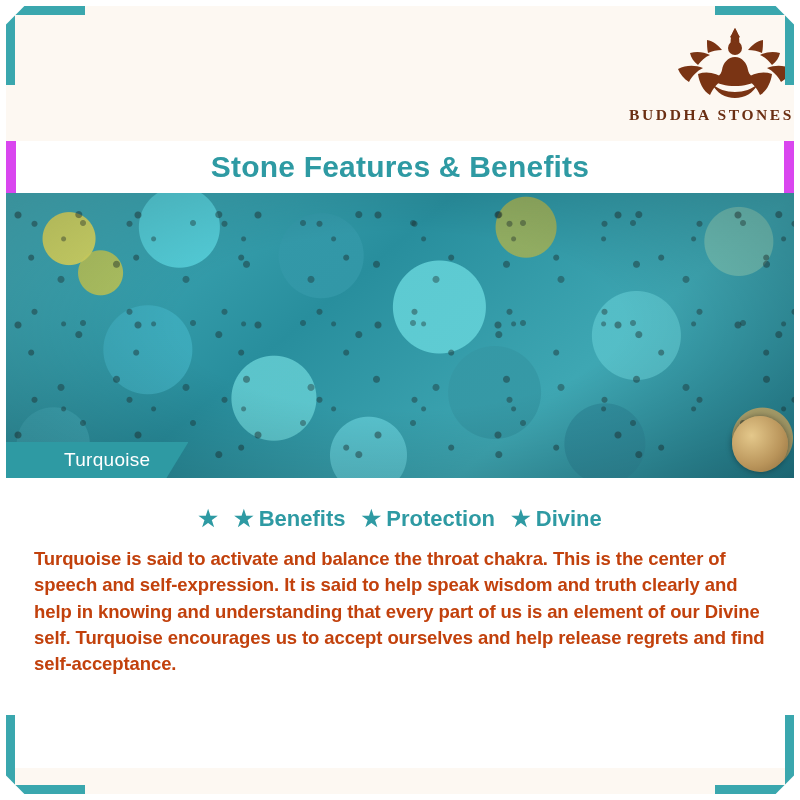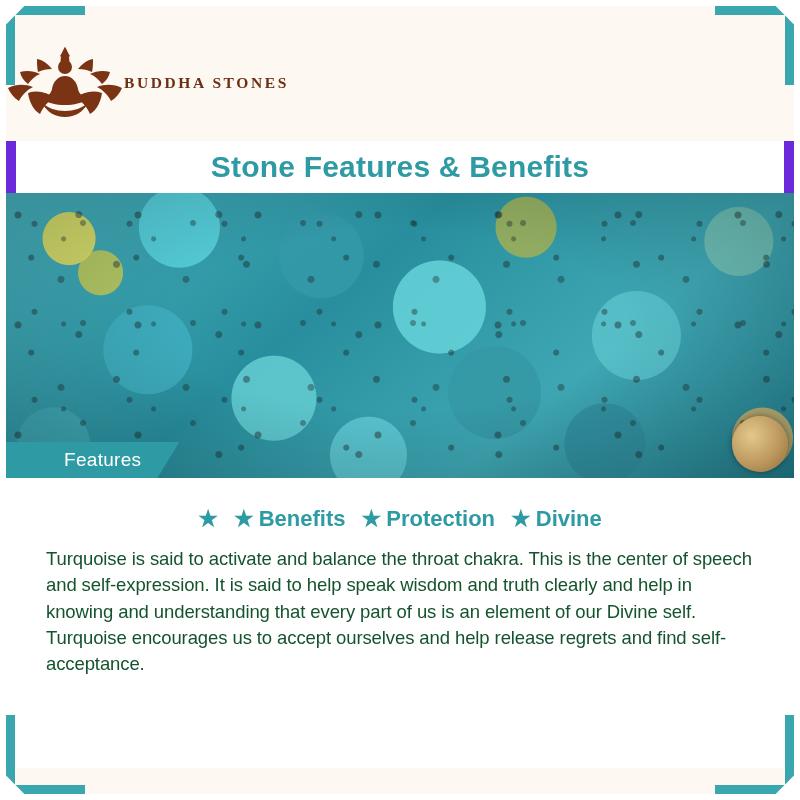--- a/index.html
+++ b/index.html
@@ -69,22 +69,22 @@
     bottom: 6px;
     background: #fdf8f2;
     overflow: hidden;
   }
 
   
   .logo-area {
     height: 135px;
     background: #fdf8f2;
     display: flex;
-    flex-direction: row;
-    align-items: center;
+    flex-direction: column;
+    align-items: flex-end;
     justify-content: flex-start;
     padding-top: 16px;
     box-sizing: border-box;
   }
   .logo-mark {
     width: 118px;
     height: 82px;
     display: block;
   }
   .logo-text {
@@ -93,21 +93,21 @@
     letter-spacing: 2.6px;
     color: #6b2f13;
     font-weight: bold;
     font-family: "Liberation Serif", serif;
   }
 
   
   .title-band {
     position: relative;
     height: 52px;
-    background: #6d28d9;
+    background: #d946ef;
     display: flex;
     align-items: center;
     justify-content: center;
   }
   .title-band-inner {
     position: absolute;
     left: 10px;
     right: 10px;
     top: 0;
     bottom: 0;
@@ -225,24 +225,25 @@
     white-space: nowrap;
   }
   .star {
     color: #2e9aa3;
     font-size: 22px;
     line-height: 1;
   }
   .description {
     font-size: 18.5px;
     line-height: 1.42;
-    color: #14532d;
+    color: #c2410c;
     text-align: left;
-    margin: 12px;
+    margin: 0;
     letter-spacing: -0.1px;
+    font-weight: bold;
   }
 </style>
 </head>
 <body>
 
 <div class="page">
 
   <div class="corner corner-tl"></div>
   <div class="corner corner-tr"></div>
   <div class="corner corner-bl"></div>
@@ -281,21 +282,21 @@
       <div class="title-band-inner">
         <div class="title-text">Stone Features &amp; Benefits</div>
       </div>
     </div>
 
     <div class="hero">
       <div class="hero-photo"></div>
       <div class="hero-speckle"></div>
       <div class="hero-shade"></div>
       <div class="coin"></div>
-      <div class="stone-label">Features</div>
+      <div class="stone-label">Turquoise</div>
     </div>
 
     <div class="content">
       <div class="benefits">
         <div class="benefit">
           <span class="star">★</span>
         </div>
         <div class="benefit">
           <span class="star">★</span>
           <span>Benefits</span>

